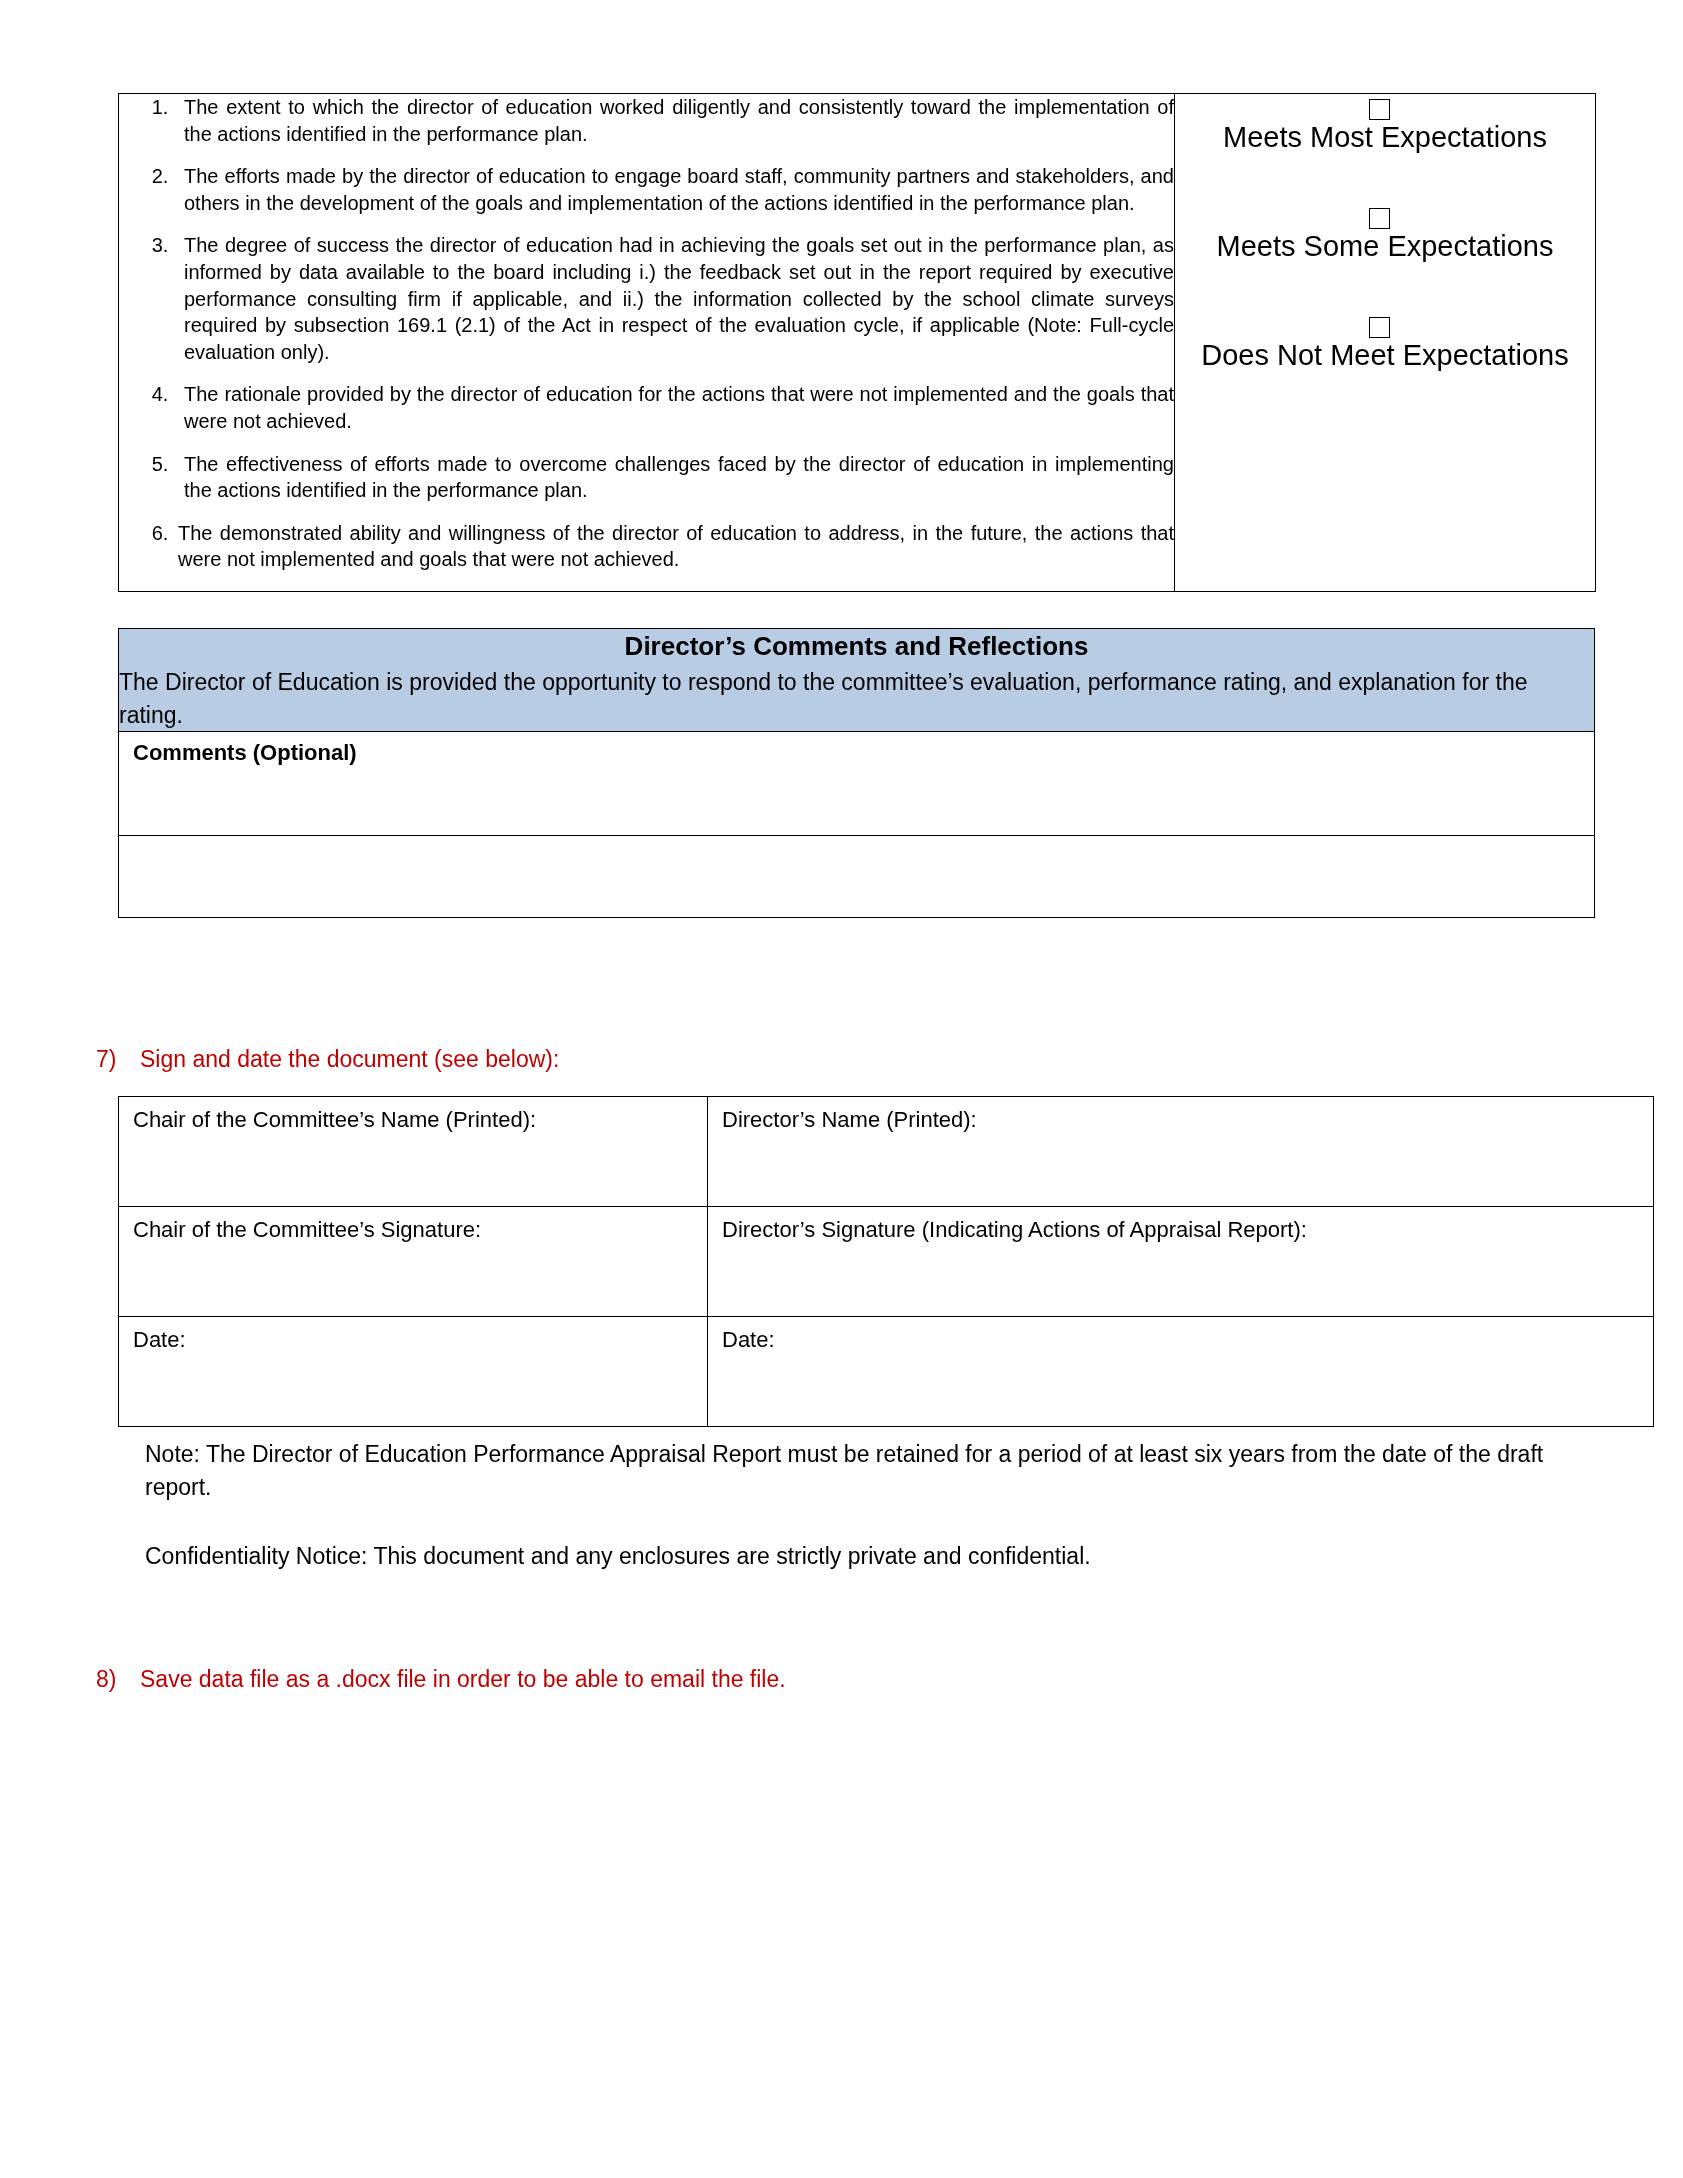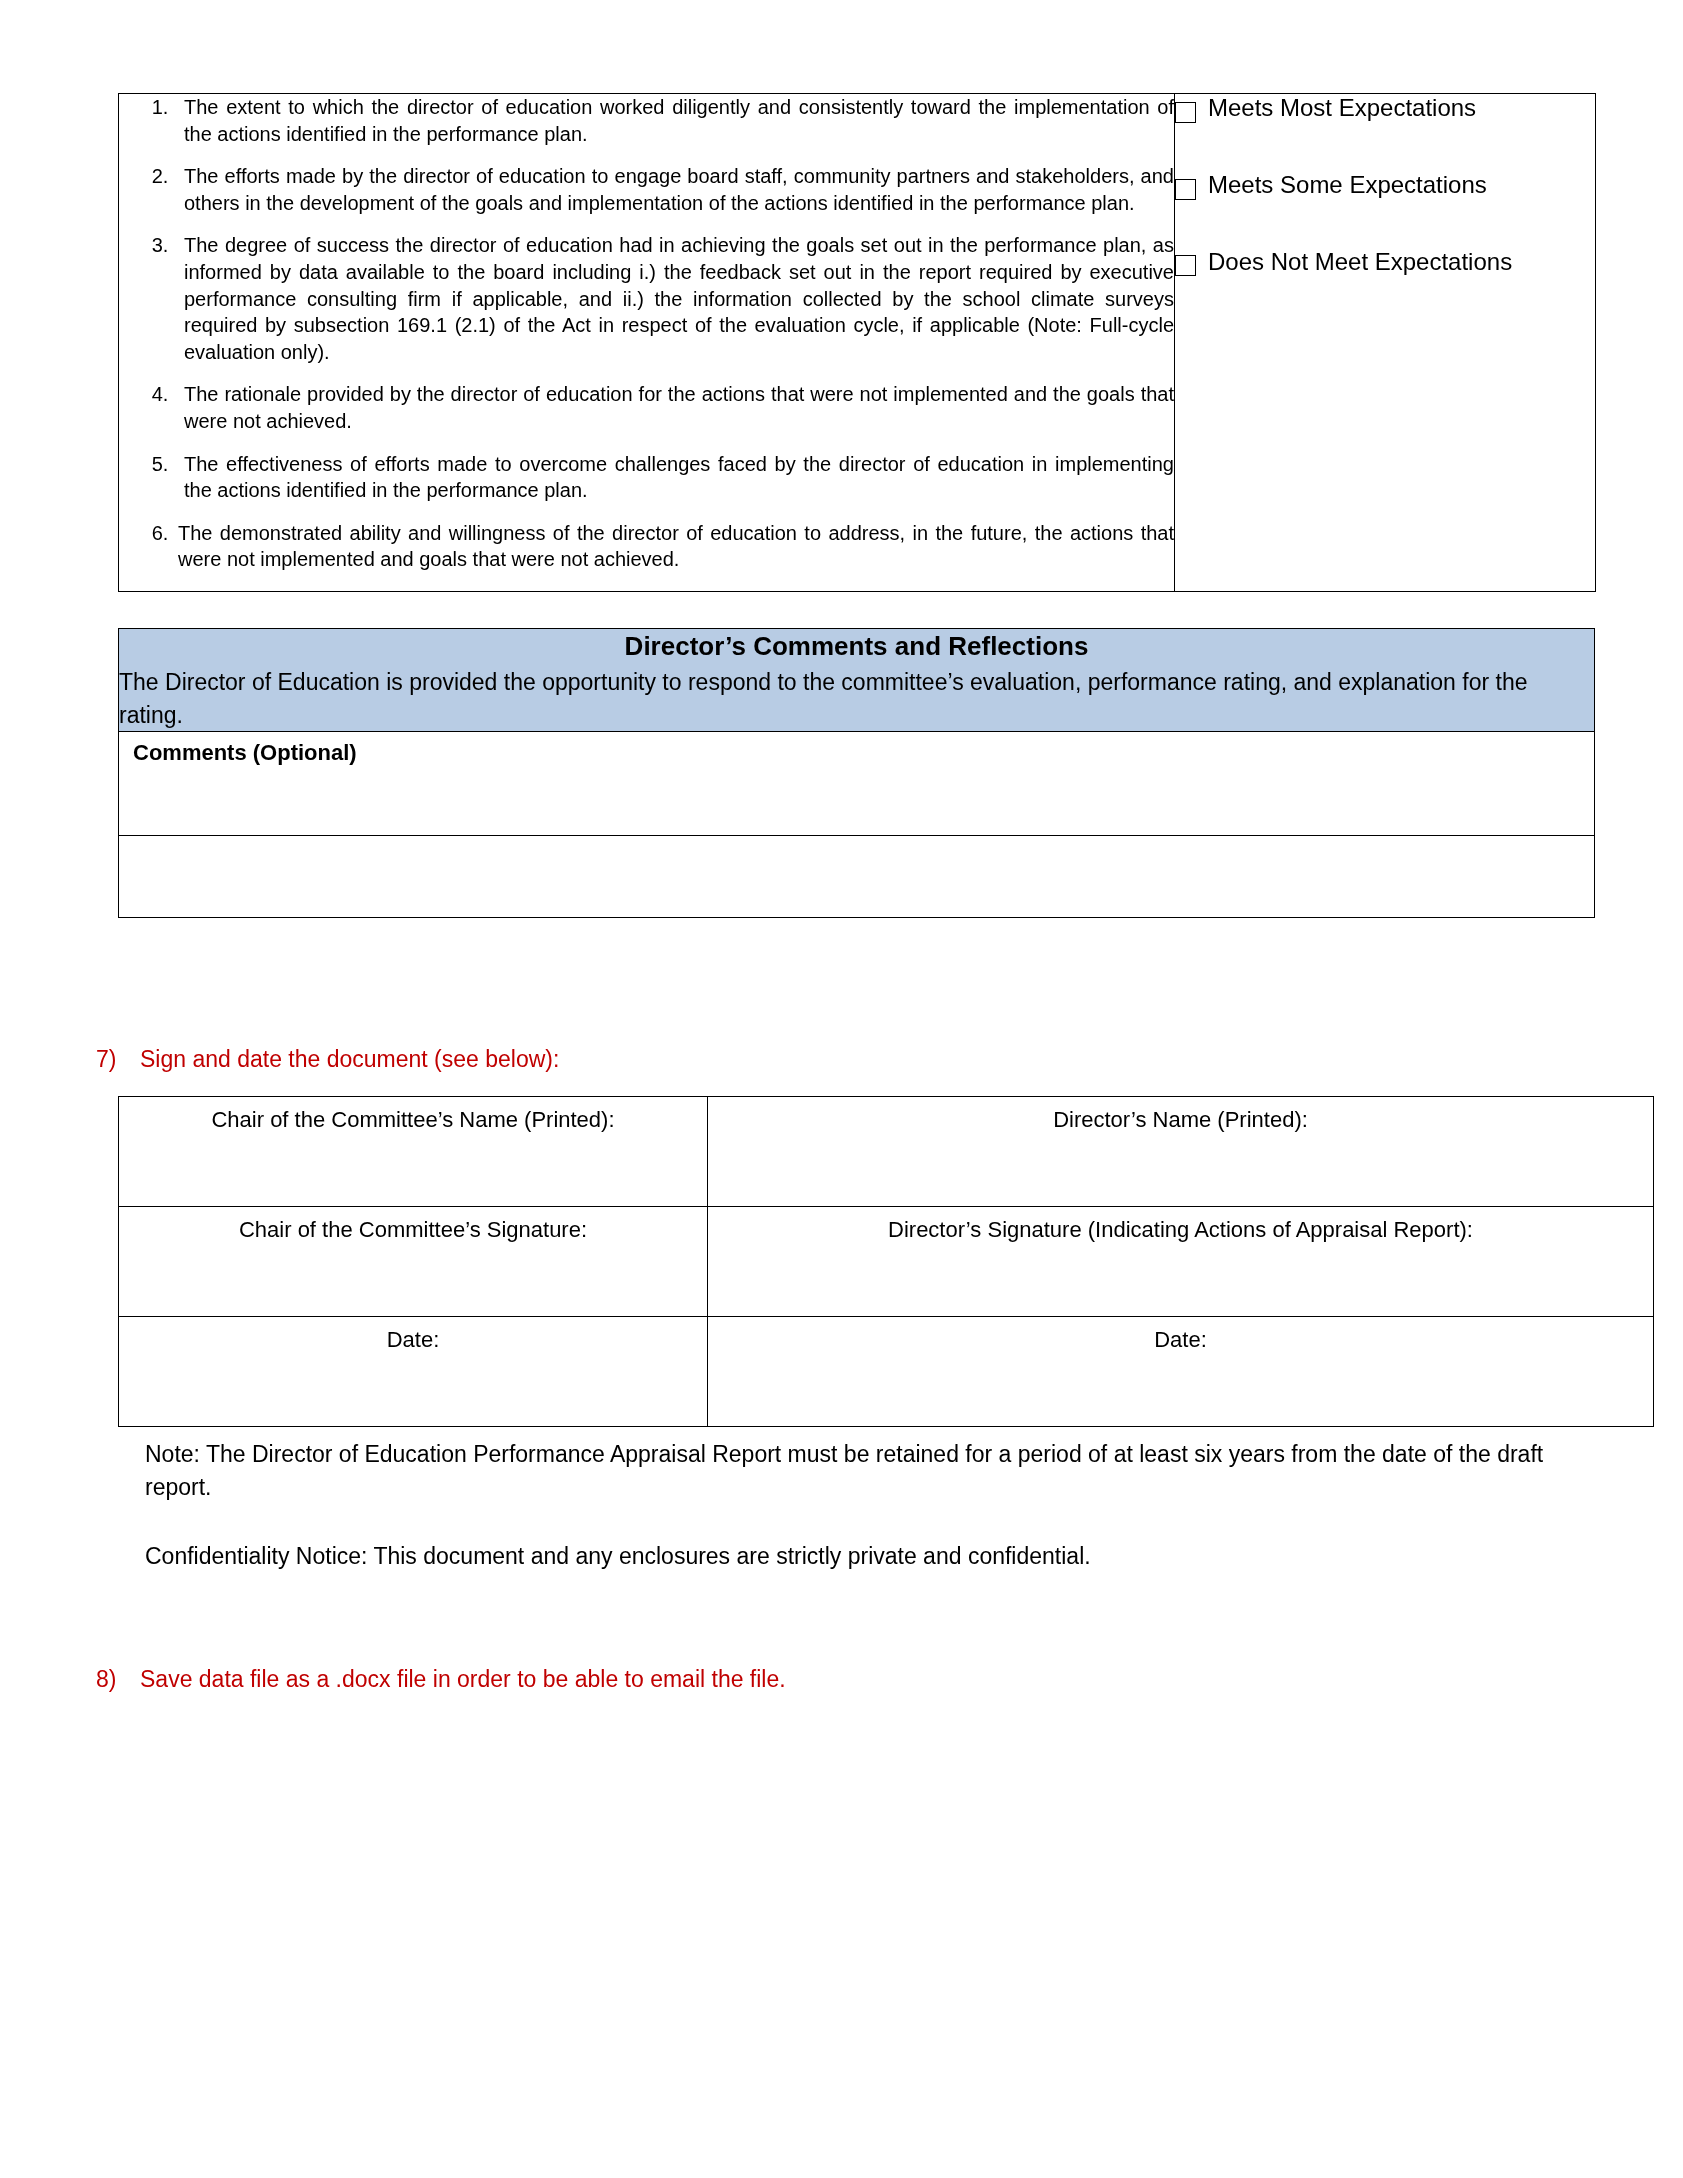--- a/index.html
+++ b/index.html
@@ -62,24 +62,25 @@
   ol.criteria-list > li:last-child {
     margin-bottom: 18px;
   }
   
   ol.criteria-list > li.li-six {
     padding-left: 4px;
   }
 
   .rating-option {
     display: flex;
-    align-items: flex-end;
-    font-size: 24px;
+    align-items: center;
+    font-size: 29px;
     line-height: 1.2;
     margin-bottom: 48px;
+    flex-direction: column;
   }
   .rating-option:last-child { margin-bottom: 0; }
   .cb {
     display: inline-block;
     width: 19px;
     height: 19px;
     border: 1.6px solid #000000;
     margin-right: 12px;
     margin-top: 5px;
     flex: 0 0 auto;
@@ -150,21 +151,20 @@
     width: 1477px;
     border-collapse: collapse;
     table-layout: fixed;
   }
   .signature-table td {
     border: 1.5px solid #000000;
     vertical-align: top;
     font-size: 22px;
     padding: 10px 14px 0 14px;
     height: 99px;
-    text-align: center;
   }
   .sig-col-left  { width: 560px; }
   .sig-col-right { width: 917px; }
 
   
   .note {
     position: absolute;
     font-size: 23px;
     line-height: 1.45;
     color: #000000;

